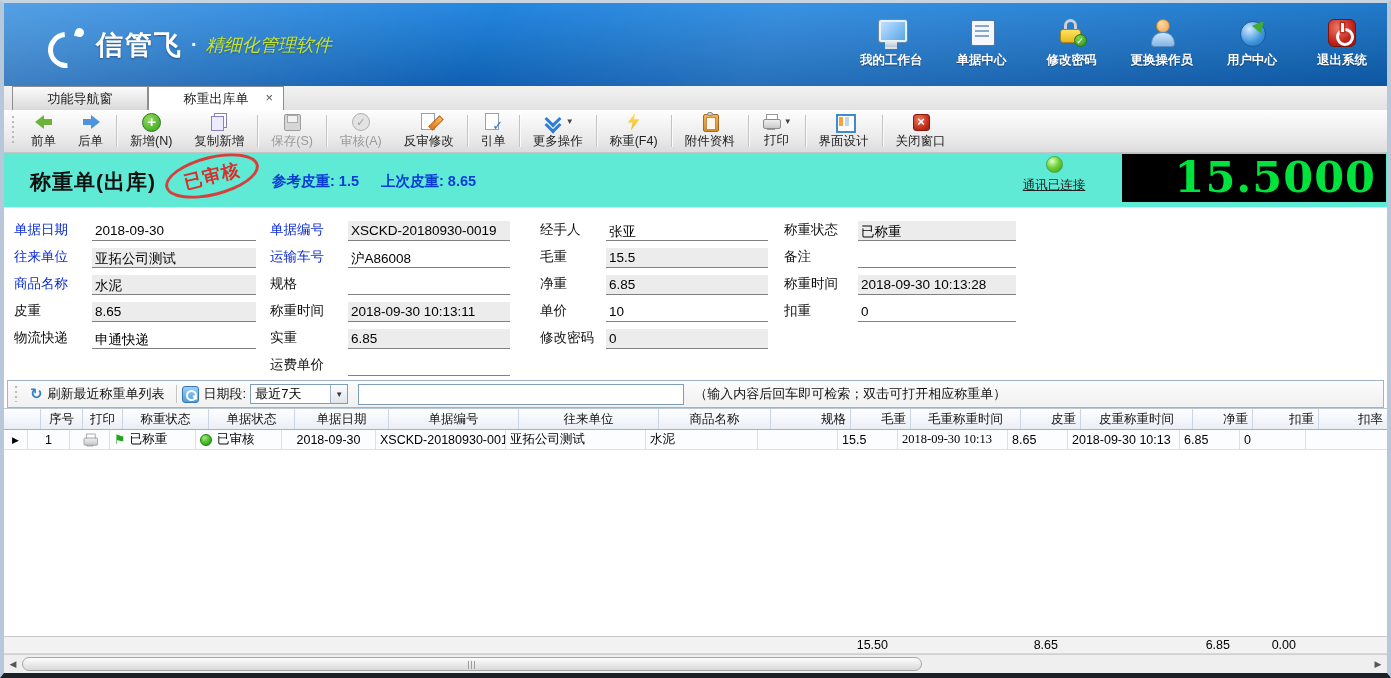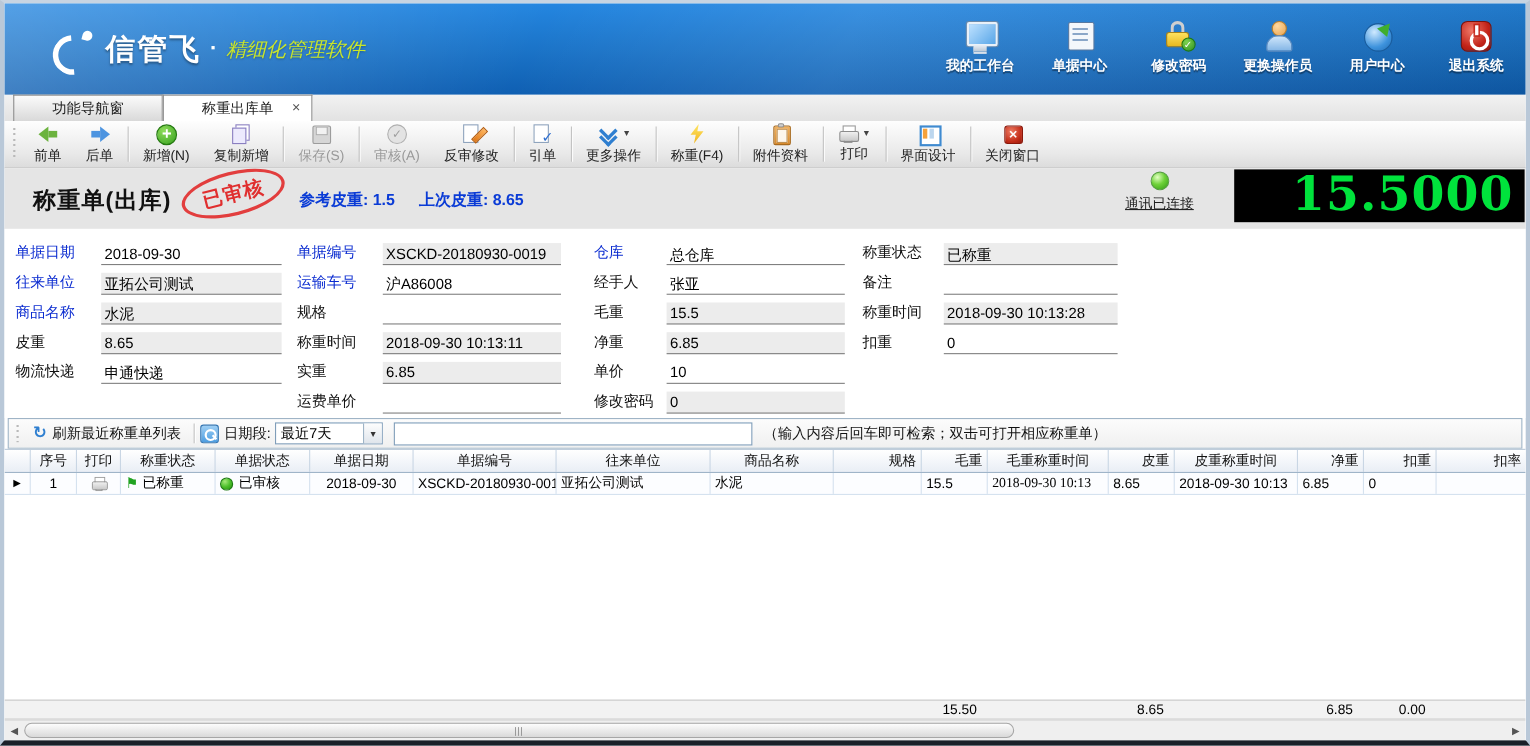--- a/index.html
+++ b/index.html
@@ -133,21 +133,21 @@
   .ic-printer .tray { position:absolute; left:5px; bottom:0px; width:8px; height:4px; background:#fdfdfd; border:1px solid #9a9a9a; }
   
   .ti-design::before { content:""; position:absolute; left:2px; top:1px; width:16px; height:15px; background:#fff; border:2px solid #3f8ad0; }
   .ti-design::after { content:""; position:absolute; left:5px; top:4px; width:4px; height:9px; background:#f6a13a; box-shadow:6px 0 0 #bcd6ee; }
   
   .ti-close::before { content:"\00d7"; position:absolute; left:2px; top:1px; width:15px; height:15px; border-radius:3px;
     background:radial-gradient(circle at 35% 30%, #ee7a62, #c22c18 65%, #961a0c); border:1px solid #8a170a;
     color:#fff; font-size:13px; font-weight:bold; line-height:14px; text-align:center; }
 
   
-  .dochdr { height:55px; flex:0 0 55px; position:relative; background:#e5e5e5; border-bottom:1px solid #e4e4e4; }
+  .dochdr { height:55px; flex:0 0 55px; position:relative; background:#5eead4; border-bottom:1px solid #e4e4e4; }
   .doc-title { position:absolute; left:26px; top:15px; font-size:21px; font-weight:bold; color:#111; letter-spacing:1px; }
   .stamp { position:absolute; left:160px; top:3px; width:96px; height:40px; border:3px solid #e23030; border-radius:50%;
     transform:rotate(-14deg); display:flex; align-items:center; justify-content:center; opacity:.92; }
   .stamp span { color:#e02020; font-size:18px; font-weight:bold; letter-spacing:1px; }
   .tareinfo { position:absolute; left:268px; top:19px; font-size:14.5px; font-weight:bold; color:#0a3bd6; }
   .tareinfo .gap { display:inline-block; width:22px; }
   .conn { position:absolute; right:288px; top:3px; display:flex; flex-direction:column; align-items:center; width:90px; }
   .led { width:17px; height:17px; border-radius:50%; border:1px solid #58a044;
     background:radial-gradient(circle at 35% 28%, #e2ffc2, #6fd23a 45%, #2f9b12); margin-bottom:4px; }
   .conn .txt { font-size:12.5px; color:#222; text-decoration:underline; white-space:nowrap; }
@@ -182,21 +182,21 @@
   .combo .val { flex:1; font-size:13px; padding-left:4px; color:#000; }
   .combo .btn { width:17px; height:18px; border-left:1px solid #9fb4c6; background:linear-gradient(#fdfdfd,#dfe5ec);
     font-size:8px; color:#333; display:flex; align-items:center; justify-content:center; }
   .search-input { width:326px; height:21px; border:1px solid #7f9db9; margin-left:10px; font-size:13px; padding:0 4px;
     font-family:inherit; }
   .hint { font-size:13px; color:#111; margin-left:10px; white-space:nowrap; }
 
   
   .gridwrap { flex:1; display:flex; flex-direction:column; background:#fff; border-top:1px solid #b8c8d8; overflow:hidden; }
   .grow { display:flex; align-items:stretch; }
-  .ghead { height:21px; flex:0 0 21px; background:linear-gradient(#ffffff,#e9eef5); border-bottom:1px solid #9fb4c8; }
+  .ghead { height:21px; flex:0 0 21px; background:linear-gradient(#ffffff,#e9eef5); border-bottom:1px solid #9fb4c8;padding-left:13px; }
   .th { font-size:12.5px; color:#111; display:flex; align-items:center; justify-content:center;
         border-right:1px solid #c9d6e4; padding:0 4px; white-space:nowrap; overflow:hidden; cursor:pointer; }
   .th.num { justify-content:flex-end; }
   .gdata { height:20px; flex:0 0 20px; background:#fcfdff; border-bottom:1px solid #d5e2ef; cursor:pointer; }
   .td { font-size:12.5px; color:#000; display:flex; align-items:center; border-right:1px solid #d5e2ef;
         padding:0 4px; white-space:nowrap; overflow:hidden; }
   .td.center { justify-content:center; }
   .gfill { flex:1; background:#fff; }
   .gsum { height:18px; flex:0 0 18px; background:#f2f2f2; border-top:1px solid #c9c9c9; border-bottom:1px solid #d8d8d8; }
   .gsum .td { border-right:none; font-size:12.5px; justify-content:flex-end; padding-right:10px; color:#000; background:transparent; }
@@ -414,24 +414,20 @@
           <span class="flabel">实重</span>
           <div class="ffield filled"><span>6.85</span></div>
         </div>
       <div class="frow">
           <span class="flabel">运费单价</span>
           <div class="ffield"><span></span></div>
         </div>
     </div>
     <div class="fcol fcol3">
       <div class="frow">
-          <span class="flabel blue">仓库</span>
-          <div class="ffield"><span>总仓库</span></div>
-        </div>
-      <div class="frow">
           <span class="flabel">经手人</span>
           <div class="ffield"><span>张亚</span></div>
         </div>
       <div class="frow">
           <span class="flabel">毛重</span>
           <div class="ffield filled"><span>15.5</span></div>
         </div>
       <div class="frow">
           <span class="flabel">净重</span>
           <div class="ffield filled"><span>6.85</span></div>

